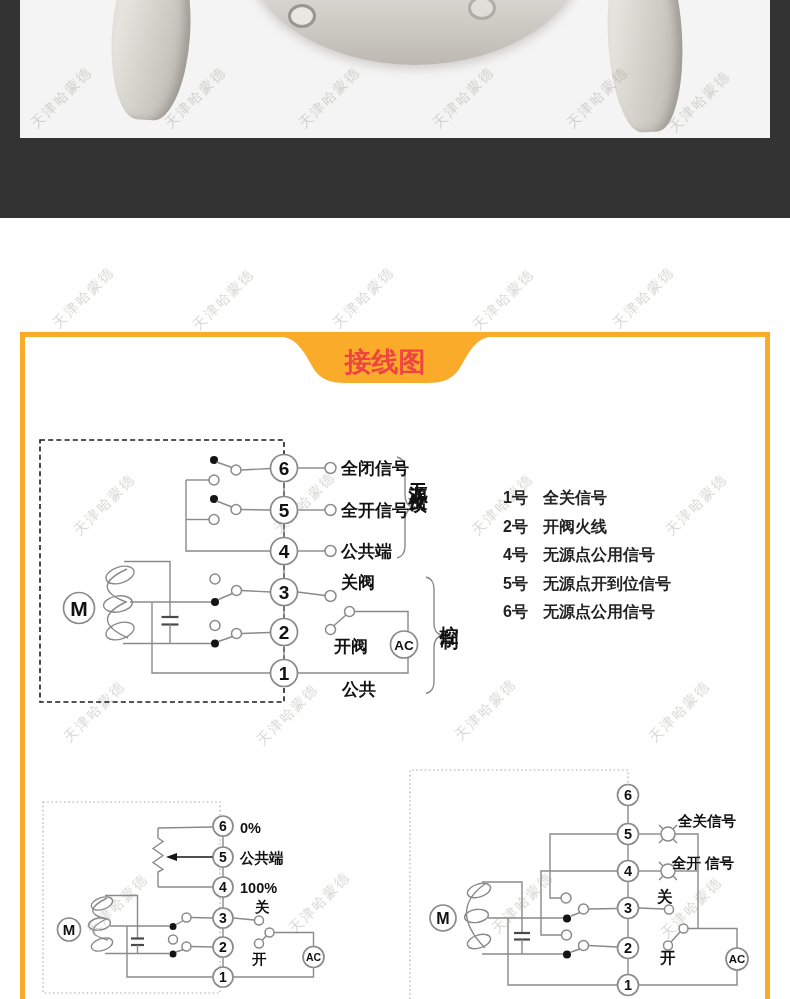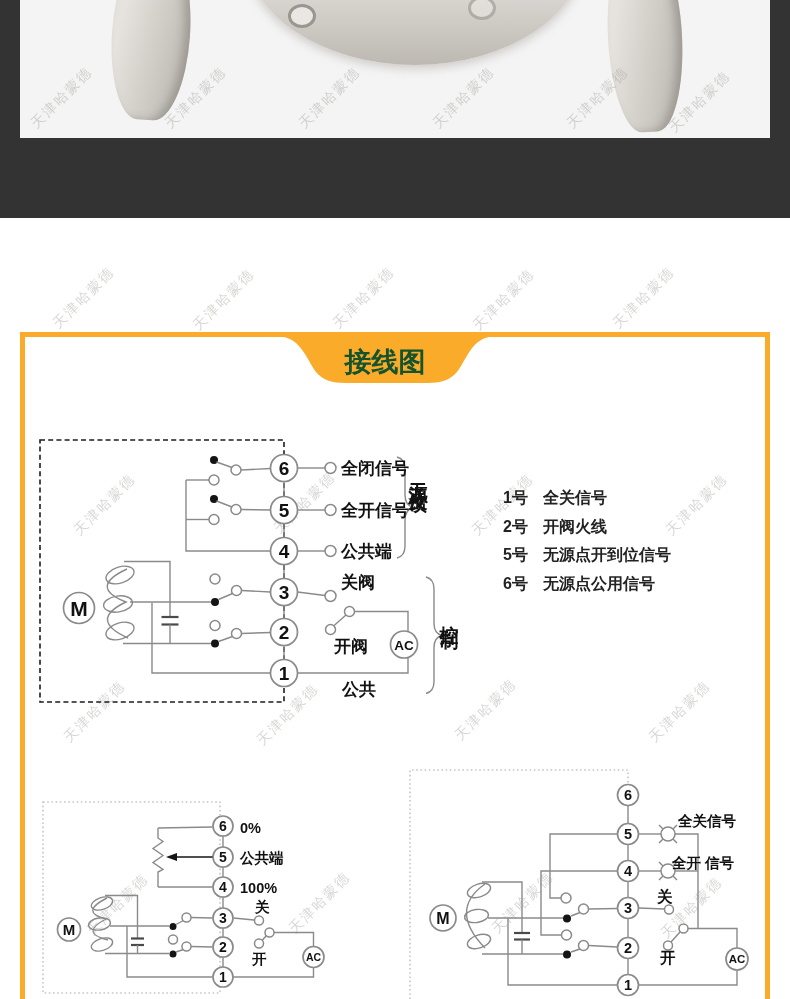--- a/index.html
+++ b/index.html
@@ -19,21 +19,21 @@
   .bolt{position:absolute;width:22px;height:18px;border:3px solid #9a968f;border-radius:50%;background:#e9e7e3;}
   
   .wm{position:absolute;transform:translate(-50%,-50%) rotate(-45deg);
       font-size:14px;letter-spacing:2px;color:rgba(148,146,143,.38);white-space:nowrap;z-index:1;}
   
   .wirebox{position:absolute;left:20px;top:332px;width:750px;height:667px;box-sizing:border-box;
            border-left:5px solid var(--accent);border-right:5px solid var(--accent);z-index:2;}
   .box-top{position:absolute;left:20px;top:332px;width:750px;height:5px;background:var(--accent);z-index:2;}
   .tab-svg{position:absolute;left:250px;top:332px;z-index:3;}
   .tab-title{position:absolute;left:250px;top:344px;width:270px;text-align:center;
-             font-size:27px;font-weight:800;color:#14532d;z-index:4;}
+             font-size:27px;font-weight:800;color:#ef4444;z-index:4;}
   
   .dsvg{position:absolute;z-index:3;}
   .w{stroke:#8a8a8a;stroke-width:1.4;fill:none;}
   .wk{stroke:#141414;stroke-width:1.7;fill:none;}
   .tc{fill:#fff;stroke:#8a8a8a;stroke-width:1.7;}
   .oc{fill:#fff;stroke:#8a8a8a;stroke-width:1.5;}
   .fd{fill:#141414;stroke:none;}
   .cap{stroke:#4a4a4a;stroke-width:2.2;fill:none;}
   .num{font-weight:bold;text-anchor:middle;fill:#111;}
   .lbl{font-weight:bold;fill:#111;}
@@ -189,20 +189,24 @@
   <div class="term-list">
     <div class="term-row">
         <span class="term-no">1号</span>
         <span>全关信号</span>
       </div>
     <div class="term-row">
         <span class="term-no">2号</span>
         <span>开阀火线</span>
       </div>
     <div class="term-row">
+        <span class="term-no">4号</span>
+        <span>无源点公用信号</span>
+      </div>
+    <div class="term-row">
         <span class="term-no">5号</span>
         <span>无源点开到位信号</span>
       </div>
     <div class="term-row">
         <span class="term-no">6号</span>
         <span>无源点公用信号</span>
       </div>
   </div>
 
 

